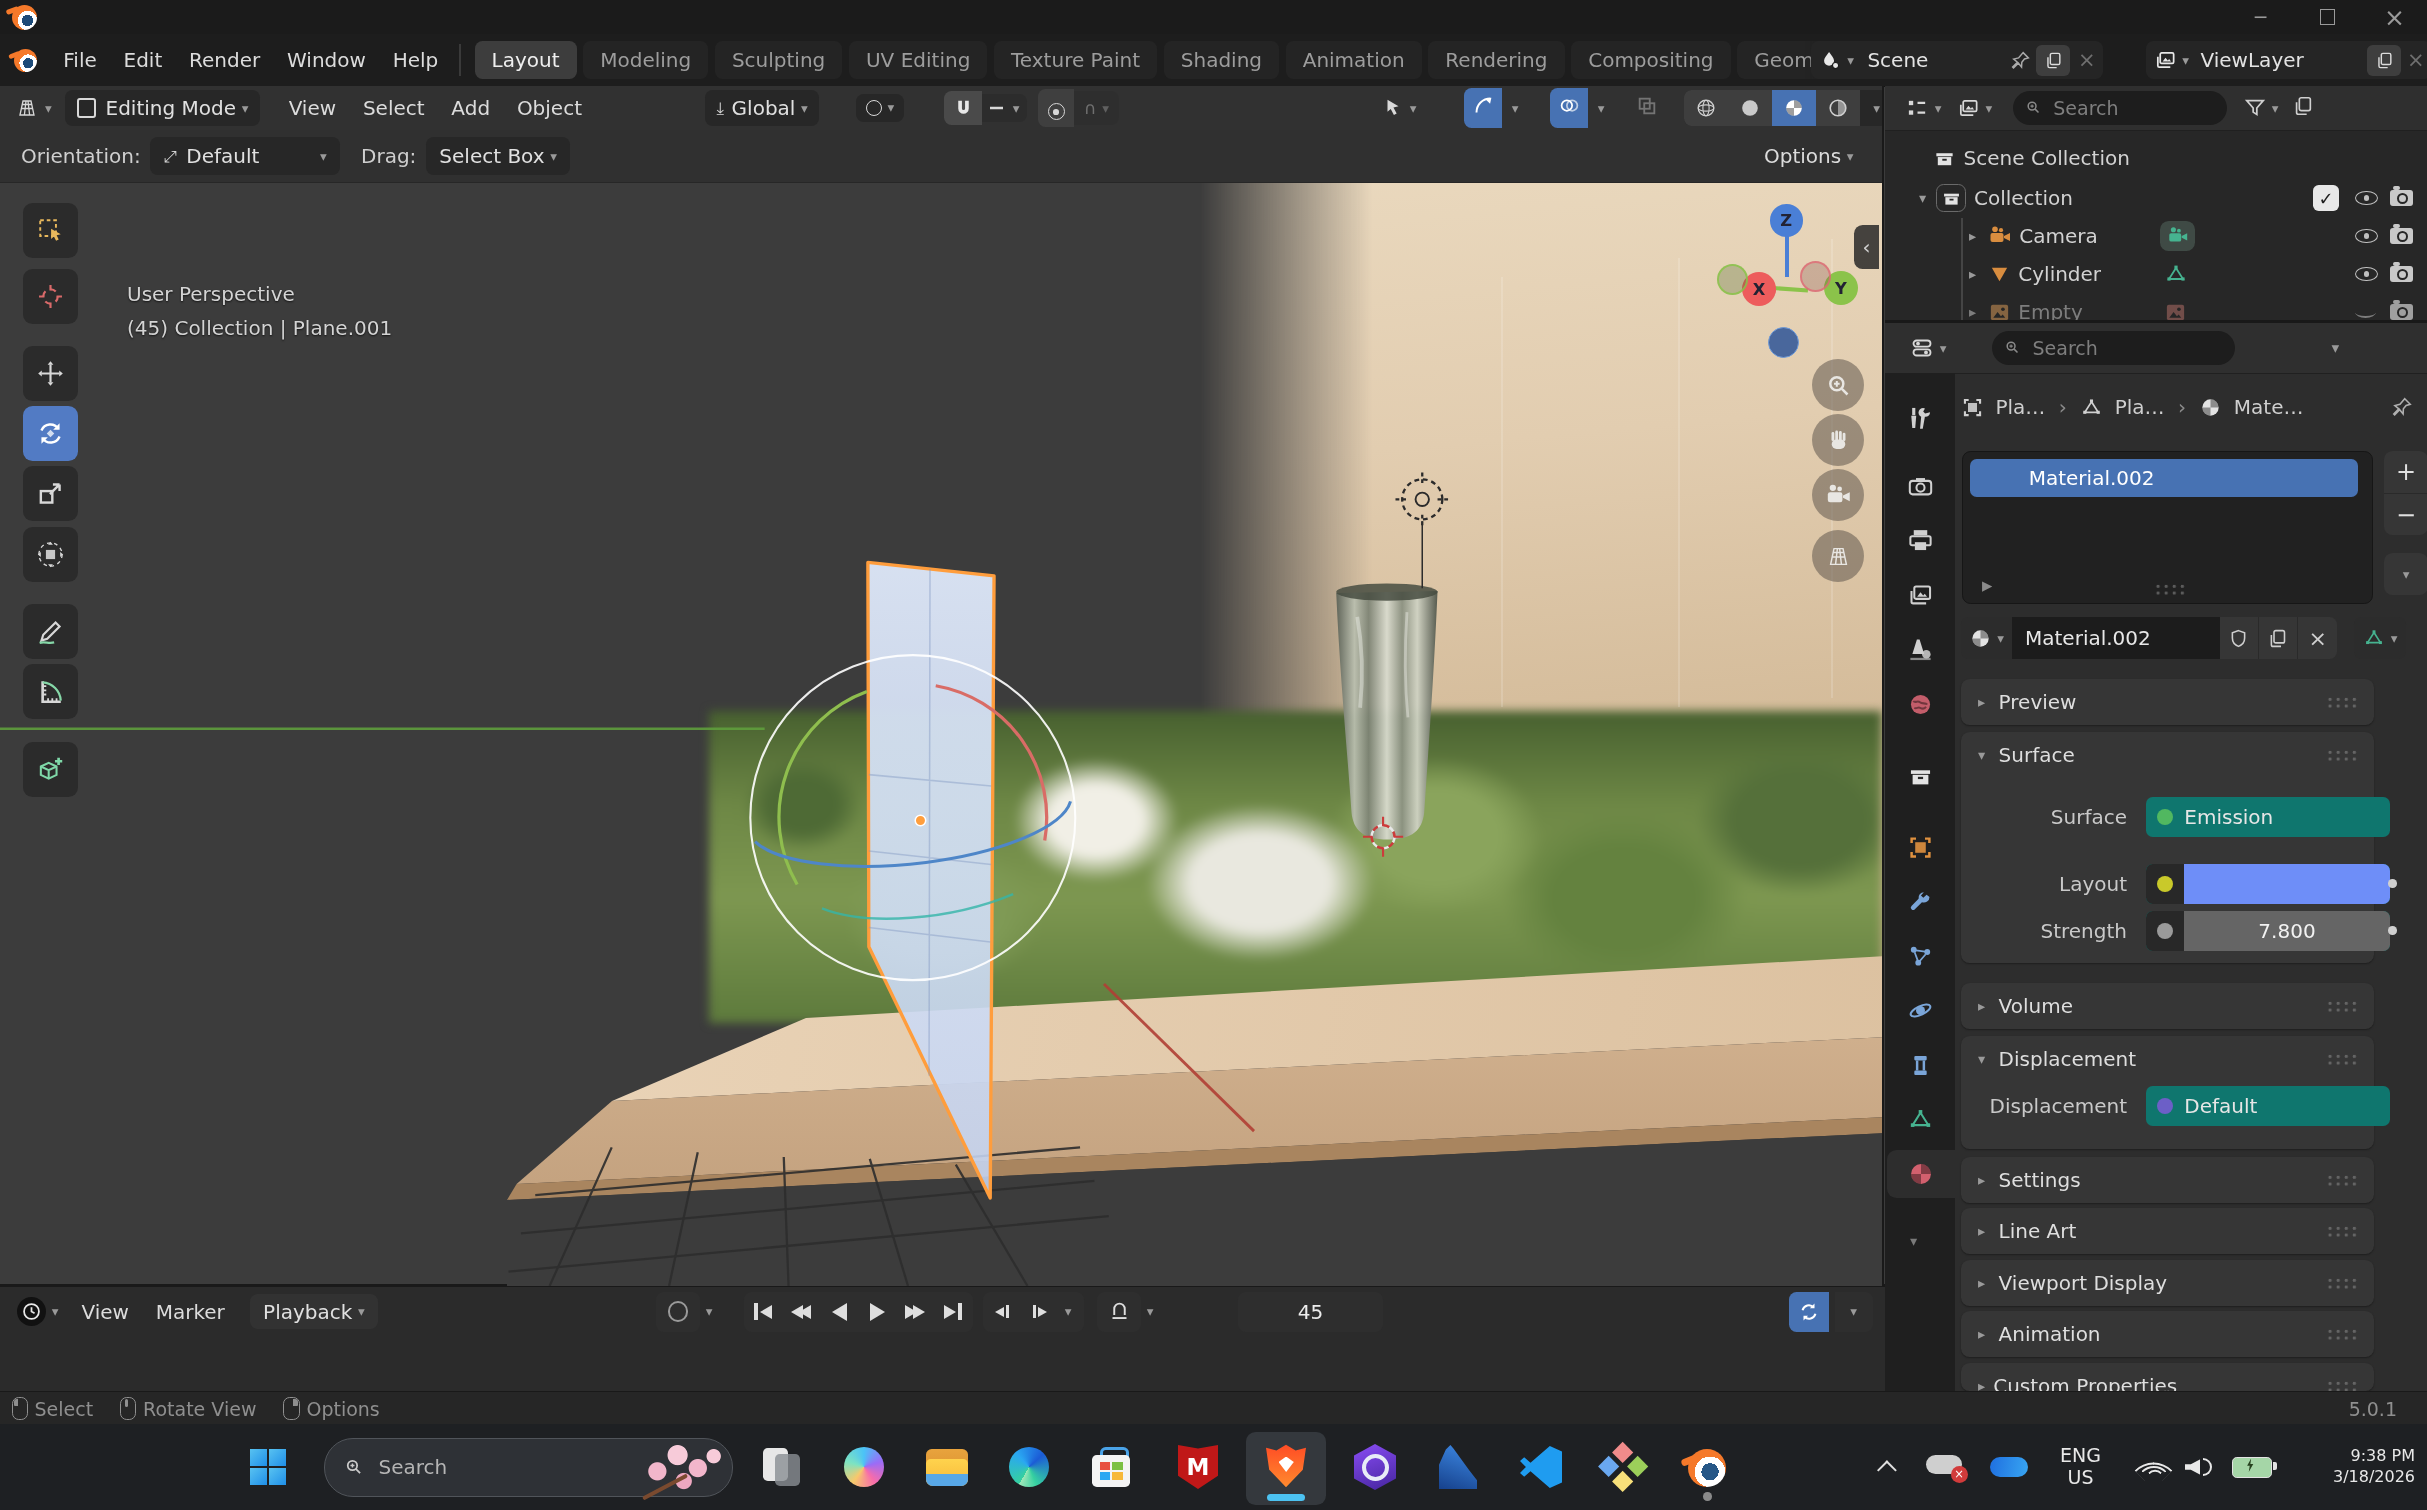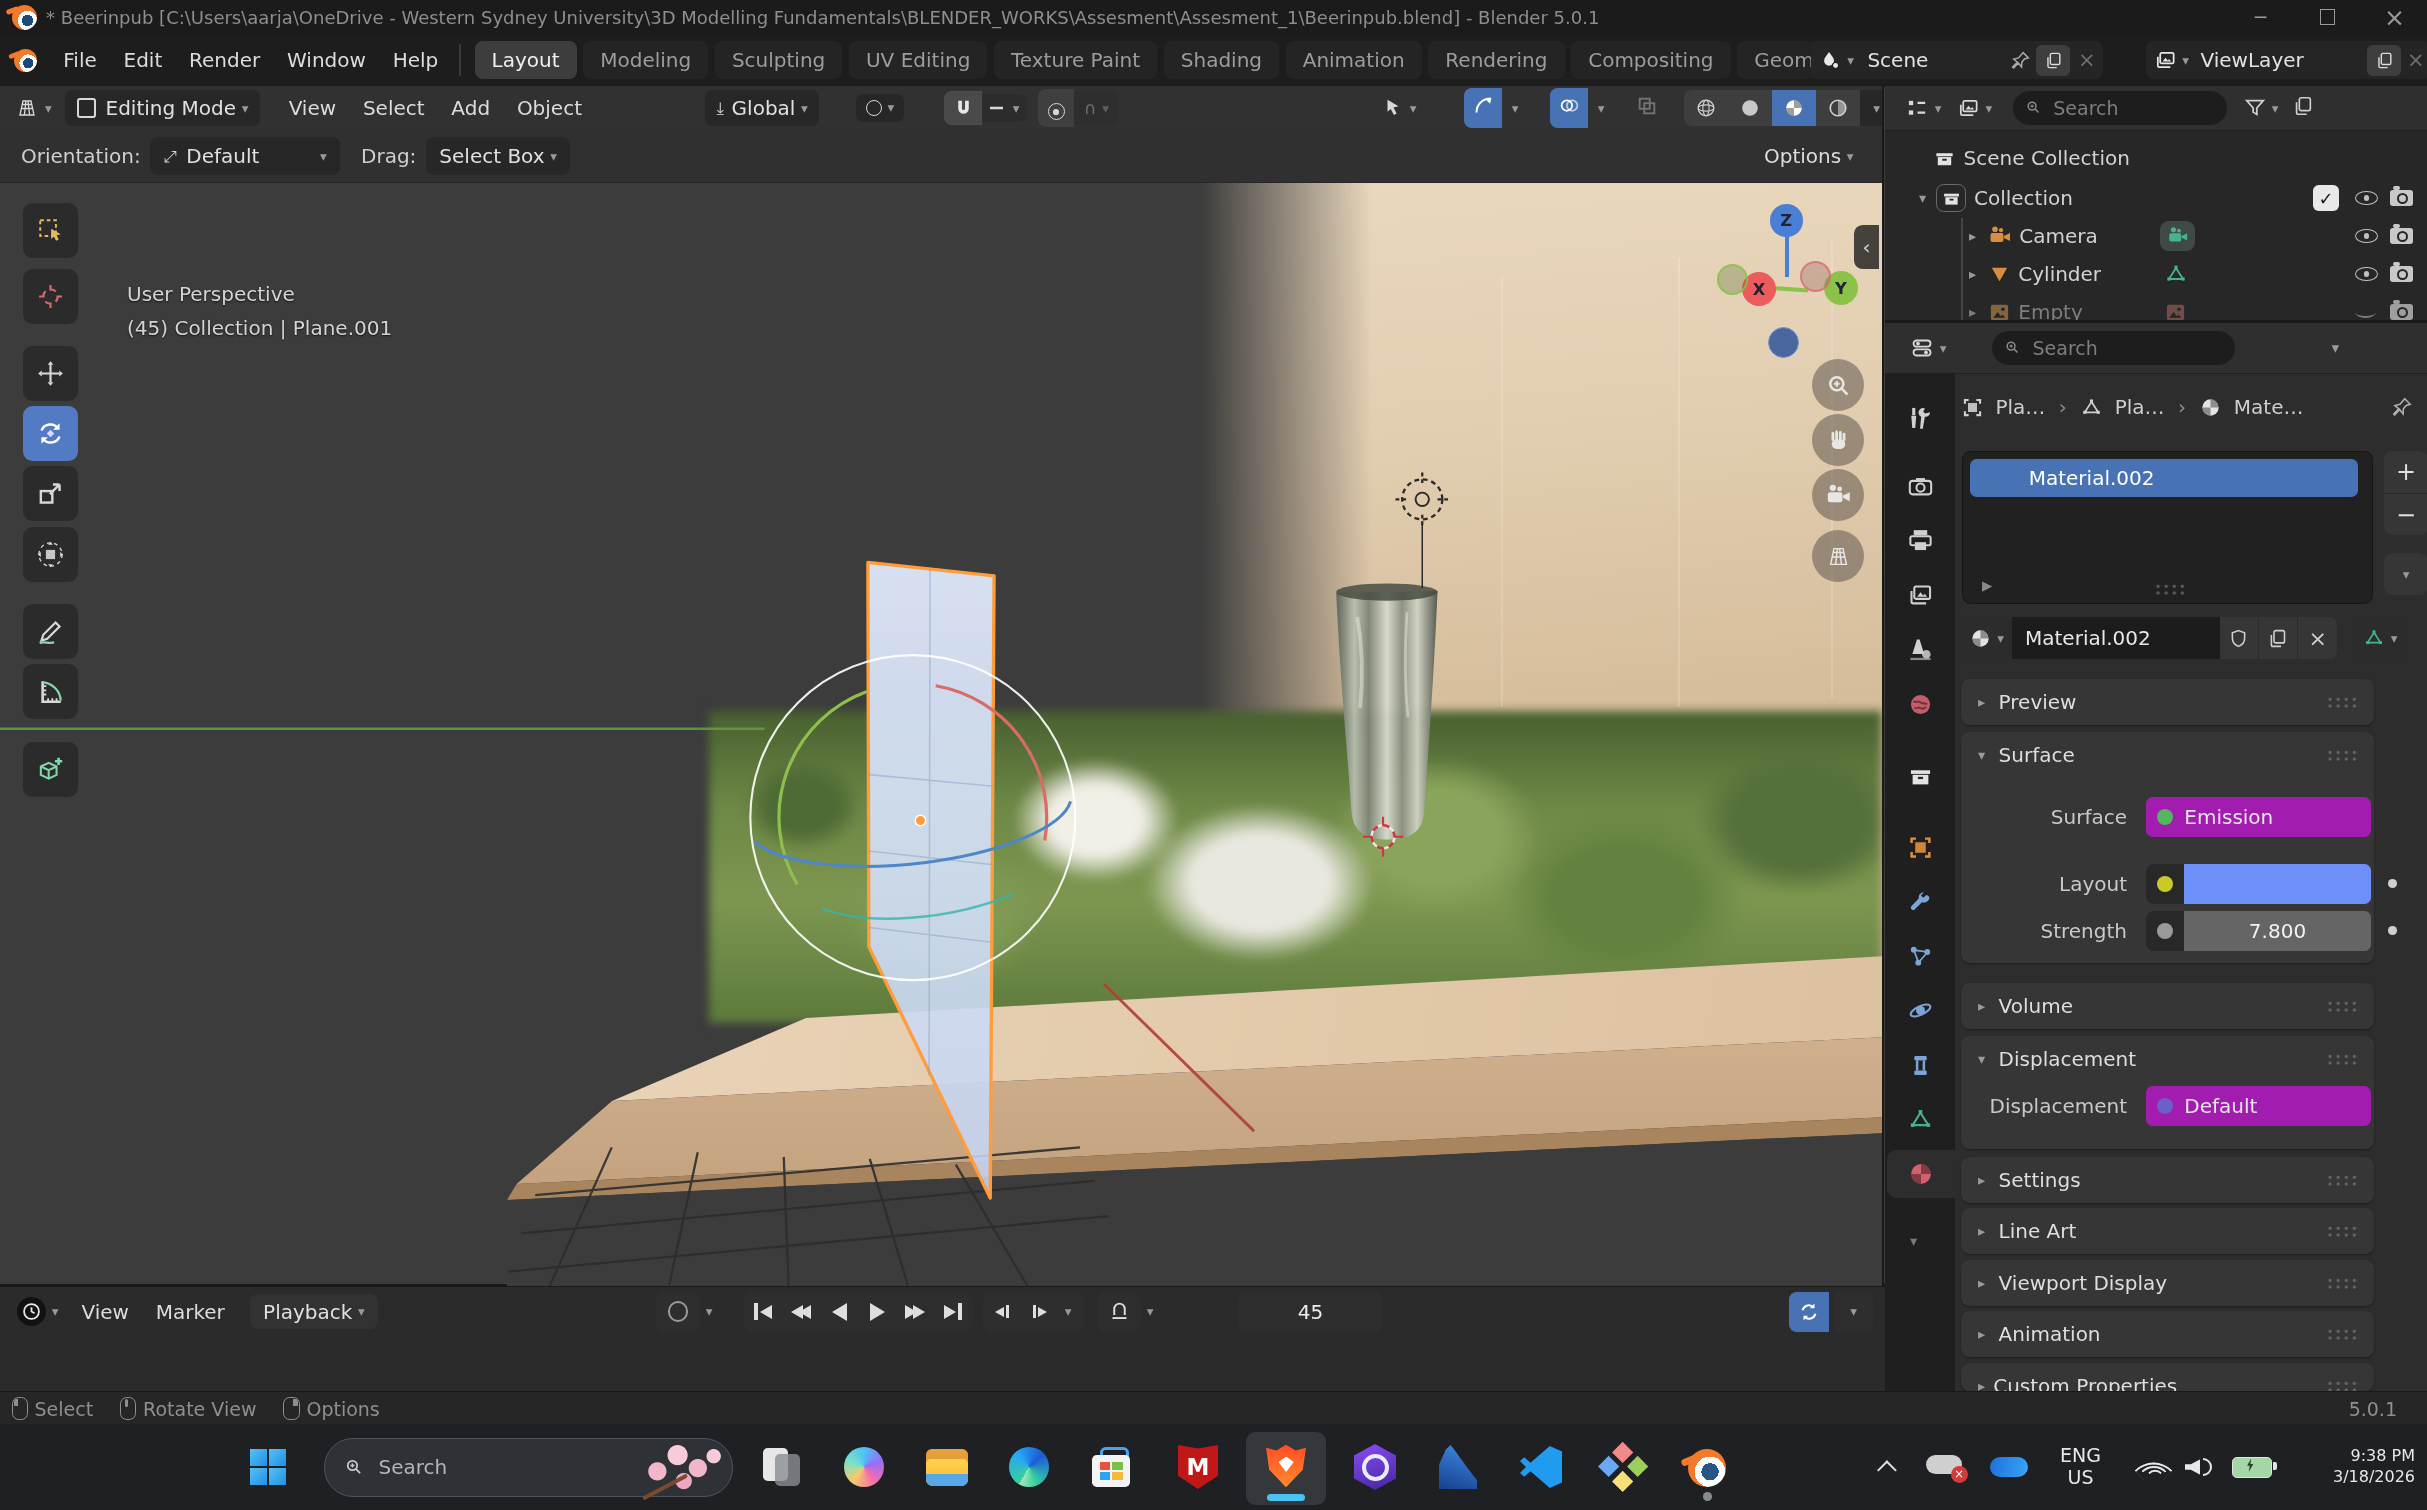--- a/index.html
+++ b/index.html
@@ -62,21 +62,21 @@
   .orow{position:absolute;height:36px;display:flex;align-items:center;width:543px}
   .oname{color:#d2d2d2;margin-left:7.6px}
   #props{left:1885px;top:323px;width:543px;height:1068px;background:#2d2d2d;overflow:hidden}
   #ptabs{left:1885px;top:373px;width:70px;height:1018px;background:#1f1f1f}
   .ptab{position:absolute;left:1891px;width:58px;height:48px;display:flex;align-items:center;justify-content:center;border-radius:9.6px 0 0 9.6px}
   .ptab.active{left:1887px;width:68px;background:#2d2d2d}
   .panel{position:absolute;left:1961px;width:413px;background:#363636;border-radius:8.6px;box-shadow:0 1px 1.9px rgba(0,0,0,.35)}
   .panelhead{height:46px;display:flex;align-items:center;color:#dedede}
   .grip{width:32.5px;height:12.4px;opacity:.55;background-image:radial-gradient(circle,#8a8a8a 1.6px,transparent 1.9px);background-size:8.1px 6.7px;position:absolute;right:15.3px}
   .plabel{position:absolute;width:163px;text-align:right;color:#c9c9c9}
-  .vfield{position:absolute;left:2146px;width:225px;height:40px;background:#a21caf;border-radius:6.7px;display:flex;align-items:center;color:#e6e6e6}
+  .vfield{position:absolute;left:2146px;width:244px;height:40px;background:#0f766e;border-radius:6.7px;display:flex;align-items:center;color:#e6e6e6}
   .dot{width:16.3px;height:16.3px;border-radius:50%;margin:0 11.5px 0 10.5px}
   .animdot{position:absolute;left:2388px;width:8.6px;height:8.6px;border-radius:50%;background:#cfcfcf}
   
   #timeline{left:0;top:1286px;width:1885px;height:105px;background:#2b2b2b}
   .tlgroup{background:#2e2e2e;border-radius:7.6px;height:40px;display:flex;align-items:center;position:absolute}
   .tri-r{width:0;height:0;border-top:7.6px solid transparent;border-bottom:7.6px solid transparent;border-left:12.4px solid #dedede}
   .tri-l{width:0;height:0;border-top:7.6px solid transparent;border-bottom:7.6px solid transparent;border-right:12.4px solid #dedede}
   .tbar{width:3.8px;height:16.3px;background:#dedede}
   .tcell{width:38px;height:40px;display:flex;align-items:center;justify-content:center;gap:1.9px}
   
@@ -338,21 +338,20 @@
         <path d="M6 16V9a6 6 0 0 1 12 0v7" fill="none" stroke="currentColor" stroke-width="2.2"></path>
         <path d="M4 19.5h16" stroke="currentColor" stroke-width="2.2"></path>
       </symbol>
 </defs>
 </svg>
 
 <div id="app">
 
   <div class="abs" id="titlebar">
     <span class="blogo" style="margin-left:11.5px"></span>
-    <span class="title">* Beerinpub [C:\Users\aarja\OneDrive - Western Sydney University\3D Modelling Fundamentals\BLENDER_WORKS\Assesment\Assesment_1\Beerinpub.blend] - Blender 5.0.1</span>
     <span style="flex:1"></span>
     <span class="winctl">─</span>
     <span class="winctl">
         <i style="width:13.4px;height:13.4px;border:1.9px solid #9a9a9a"></i>
       </span>
     <span class="winctl" style="font-size:25px">×</span>
   </div>
 
   <div class="abs" id="topbar">
     <span class="blogo" style="margin-left:13.4px;transform:scale(.92)"></span>

